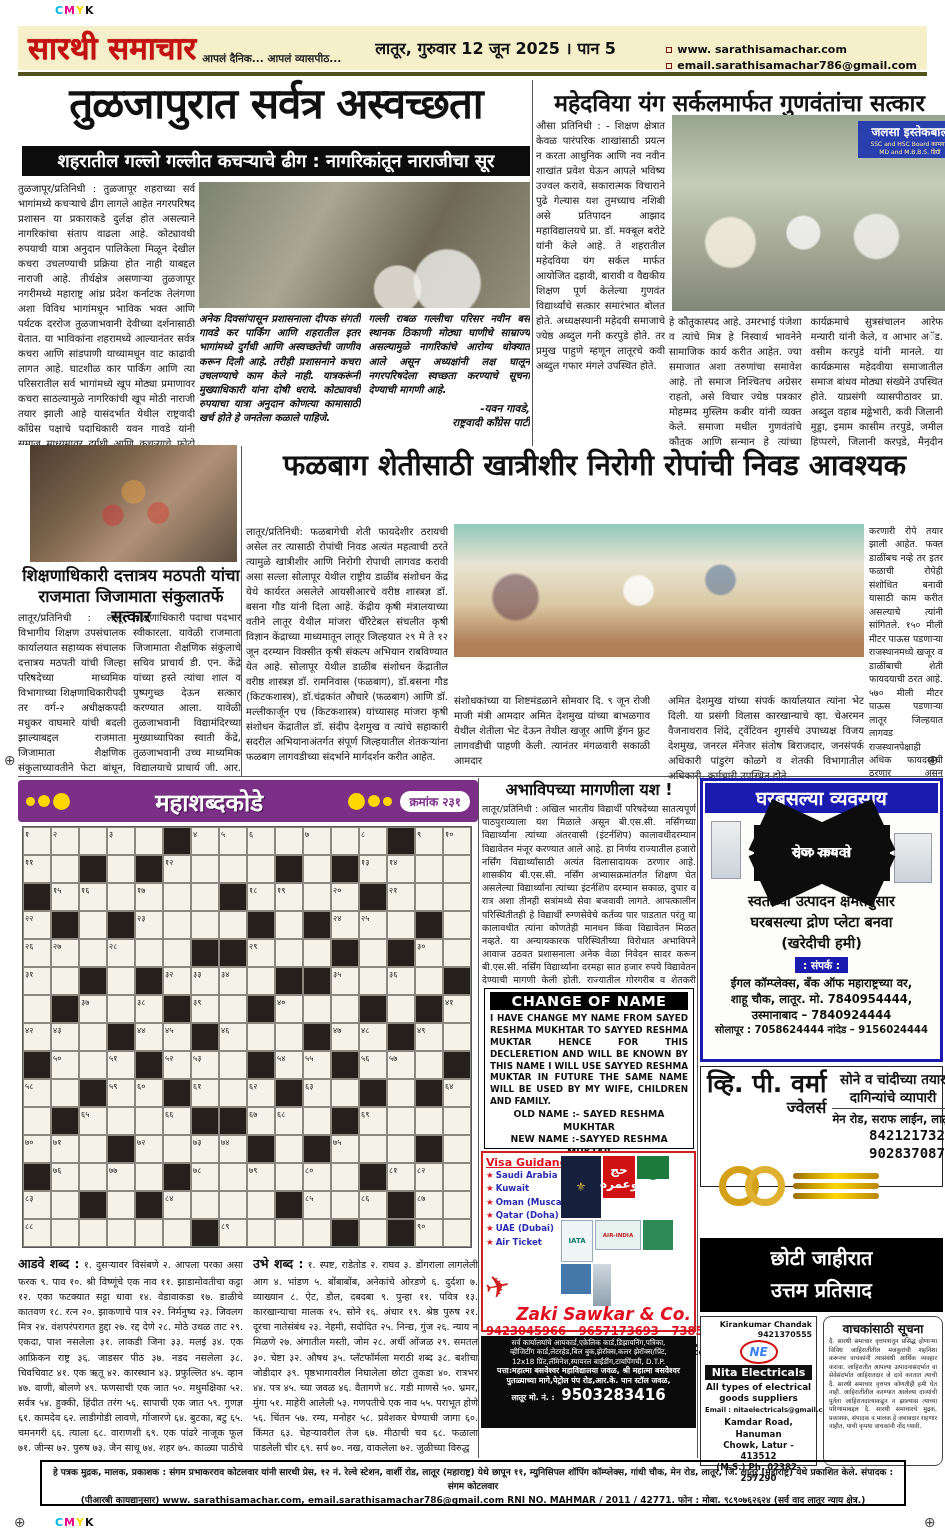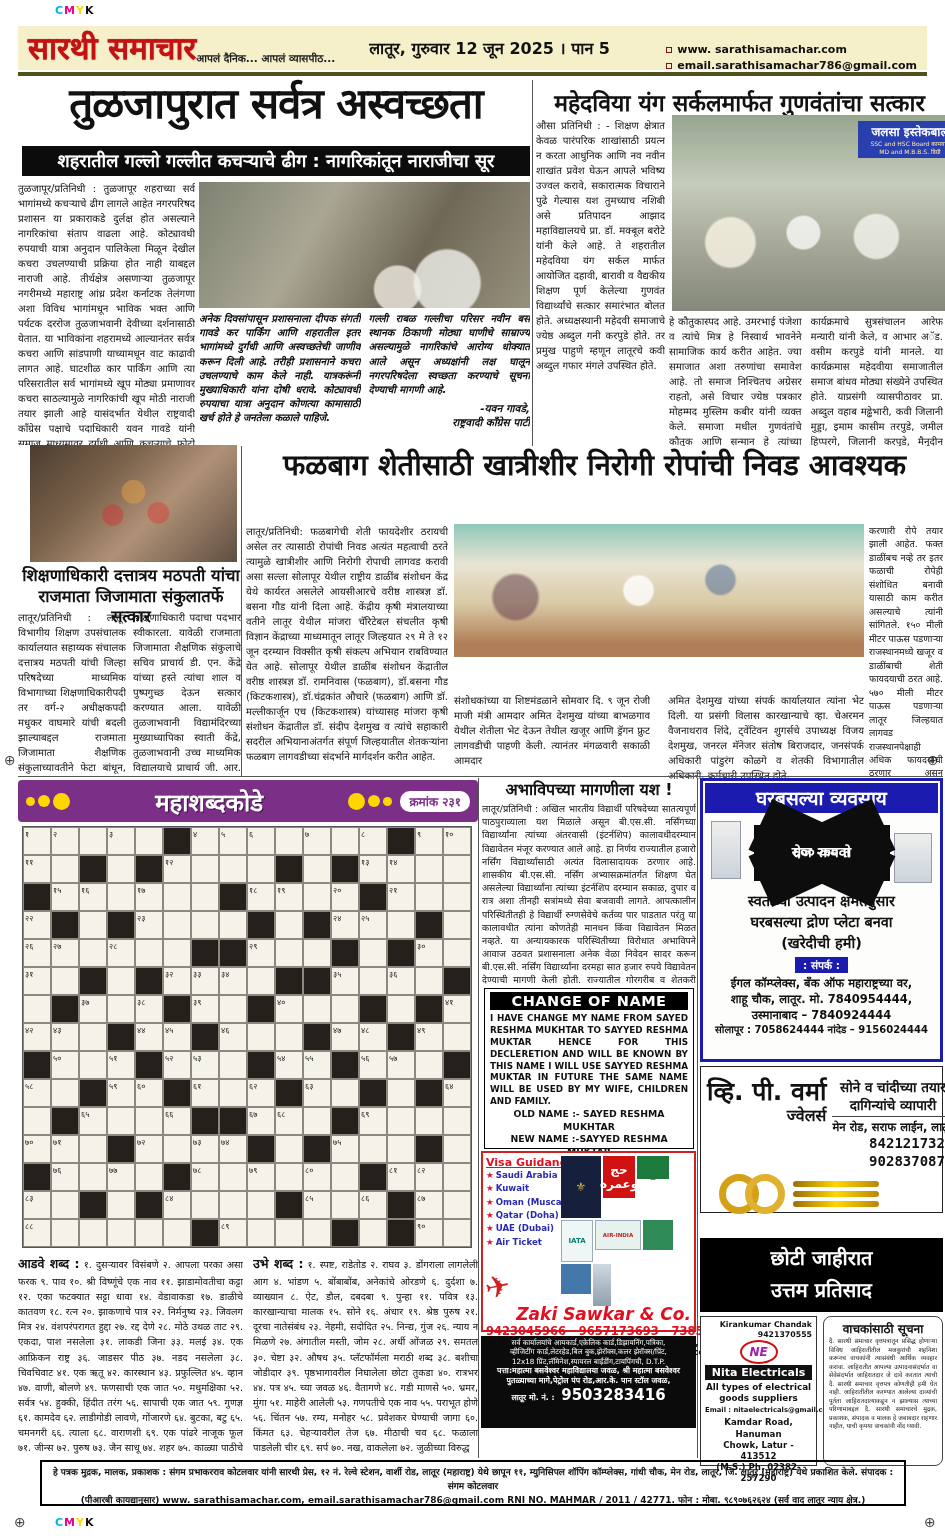--- a/index.html
+++ b/index.html
@@ -9,21 +9,21 @@
   .abs{position:absolute;}
   .just{text-align:justify;}
   .hideover{overflow:hidden;}
   .regmark{position:absolute;font-size:14px;color:#444;}
   .cmyk{position:absolute;font-size:11px;font-weight:bold;letter-spacing:1px;}
   .cmyk .c{color:#00b7eb}.cmyk .m{color:#ec008c}.cmyk .y{color:#ffd900}.cmyk .k{color:#111}
 
   
   .masthead{left:18px;top:26px;width:909px;height:44px;background:#f5efca;display:flex;align-items:center;padding:0 10px;}
   .mast-title{font-size:31px;font-weight:900;color:#c21212;line-height:1;white-space:nowrap;text-shadow:0 0 1px #c21212;}
-  .mast-tag{font-size:10.5px;font-weight:bold;color:#222;align-self:flex-end;padding-bottom:5px;white-space:nowrap;}
+  .mast-tag{font-size:10.5px;font-weight:bold;color:#222;margin-left:6px;align-self:flex-end;padding-bottom:5px;white-space:nowrap;}
   .mast-date{font-size:16px;font-weight:900;color:#111;margin-left:34px;white-space:nowrap;}
   .mast-right{margin-left:auto;font-size:11px;font-weight:bold;line-height:1.5;margin-top:20px;}
   .sqb{display:inline-block;width:6px;height:6px;border:1.5px solid #7a1313;margin-right:5px;}
   .mast-rule{left:18px;top:72px;width:909px;height:4px;background:#51511a;}
 
   
   .a1-headline{left:18px;top:80px;width:516px;font-size:42px;font-weight:900;text-align:center;line-height:1.15;letter-spacing:-1px;}
   .a1-subhead{left:22px;top:146px;width:508px;height:30px;background:#0c0c0c;color:#fff;
               font-size:18px;font-weight:bold;text-align:center;line-height:30px;white-space:nowrap;}
   .body-txt{font-size:10px;line-height:1.5;}
@@ -144,37 +144,37 @@
   .burst i:nth-child(2){transform:rotate(25deg);}
   .burst i:nth-child(3){transform:rotate(-25deg);}
   .burst span{position:absolute;inset:0;color:#fff;font-size:14px;font-weight:900;display:flex;align-items:center;justify-content:center;line-height:1.25;}
   .ghar-line{font-size:14.5px;font-weight:900;line-height:1.45;}
   .ghar-contact{display:inline-block;background:#1b1bb0;color:#fff;font-size:10.5px;font-weight:bold;padding:1px 8px;margin:2px 0;}
   .ghar-co{color:#e01020;font-size:20px;font-weight:900;}
   .ghar-addr{font-size:11.5px;font-weight:800;line-height:1.4;}
   .ghar-machine{position:absolute;width:30px;height:58px;background:linear-gradient(180deg,#eee,#cbd3da);border:1px solid #99a;}
   .gm-l{left:8px;top:40px;}
   .gm-r{right:8px;top:52px;width:38px;height:50px;}
-  .verma{left:700px;top:1066px;width:243px;height:147px;border:1.5px solid #222;background:#fff;padding:12px 6px;}
+  .verma{left:700px;top:1066px;width:243px;height:121px;border:1.5px solid #222;background:#fff;padding:4px 6px;}
   .verma-top{display:flex;gap:6px;}
   .verma-name{font-size:25px;font-weight:900;line-height:1;white-space:nowrap;}
   .verma-sub{font-size:16px;font-weight:900;text-align:right;}
   .verma-right{flex:1;text-align:center;}
   .verma-desc{font-size:13.5px;font-weight:800;line-height:1.3;border-bottom:1px solid #444;padding-bottom:2px;}
   .verma-addr{font-size:11.5px;font-weight:600;margin-top:2px;white-space:nowrap;}
   .verma-ph{font-family:"DejaVu Sans Mono",monospace;font-size:14px;font-weight:900;text-align:right;line-height:1.3;}
   .jewels{display:flex;align-items:center;gap:8px;margin-top:4px;padding-left:12px;}
   .ring{width:40px;height:40px;border:7px solid #d4a017;border-radius:50%;}
   .ring2{margin-left:-22px;border-color:#e0b030;}
   .bars .bar{width:86px;height:6px;background:linear-gradient(90deg,#9a6d08,#ffd700 50%,#b8860b);border-radius:3px;margin:4px 0;}
   .chhoti{left:700px;top:1238px;width:243px;height:74px;background:#000;color:#fff;text-align:center;
           font-size:20px;font-weight:900;line-height:1.6;padding-top:4px;}
   .nita{left:700px;top:1316px;width:117px;height:150px;border:1px solid #333;padding:3px 4px;text-align:center;background:#fff;}
   .nita-person{font-size:7.8px;font-weight:bold;text-align:right;line-height:1.25;}
-  .nita-logo{width:38px;height:24px;border:2px solid #d01212;border-radius:50%;margin:1px auto;color:#a21caf;
+  .nita-logo{width:38px;height:24px;border:2px solid #d01212;border-radius:50%;margin:1px auto;color:#3b82f6;
              font-size:12px;font-weight:900;font-style:italic;display:flex;align-items:center;justify-content:center;}
   .nita-name{background:#111;color:#fff;font-size:11px;font-weight:bold;padding:1px 0;}
   .nita-desc{font-size:8.8px;font-weight:800;line-height:1.25;margin-top:2px;}
   .nita-email{font-size:6.8px;font-weight:800;margin-top:2px;white-space:nowrap;}
   .nita-addr{font-size:8.6px;font-weight:800;line-height:1.3;margin-top:3px;}
   .notice{left:823px;top:1316px;width:120px;height:150px;border:1.5px solid #444;border-radius:8px;padding:3px 5px;background:#fff;}
   .notice-title{font-size:12px;font-weight:900;text-align:center;}
   .notice-body{font-size:6.2px;line-height:1.38;text-align:justify;}
 
   .footer-box{left:40px;top:1460px;width:866px;height:46px;border:2px solid #000;padding:4px 8px;

